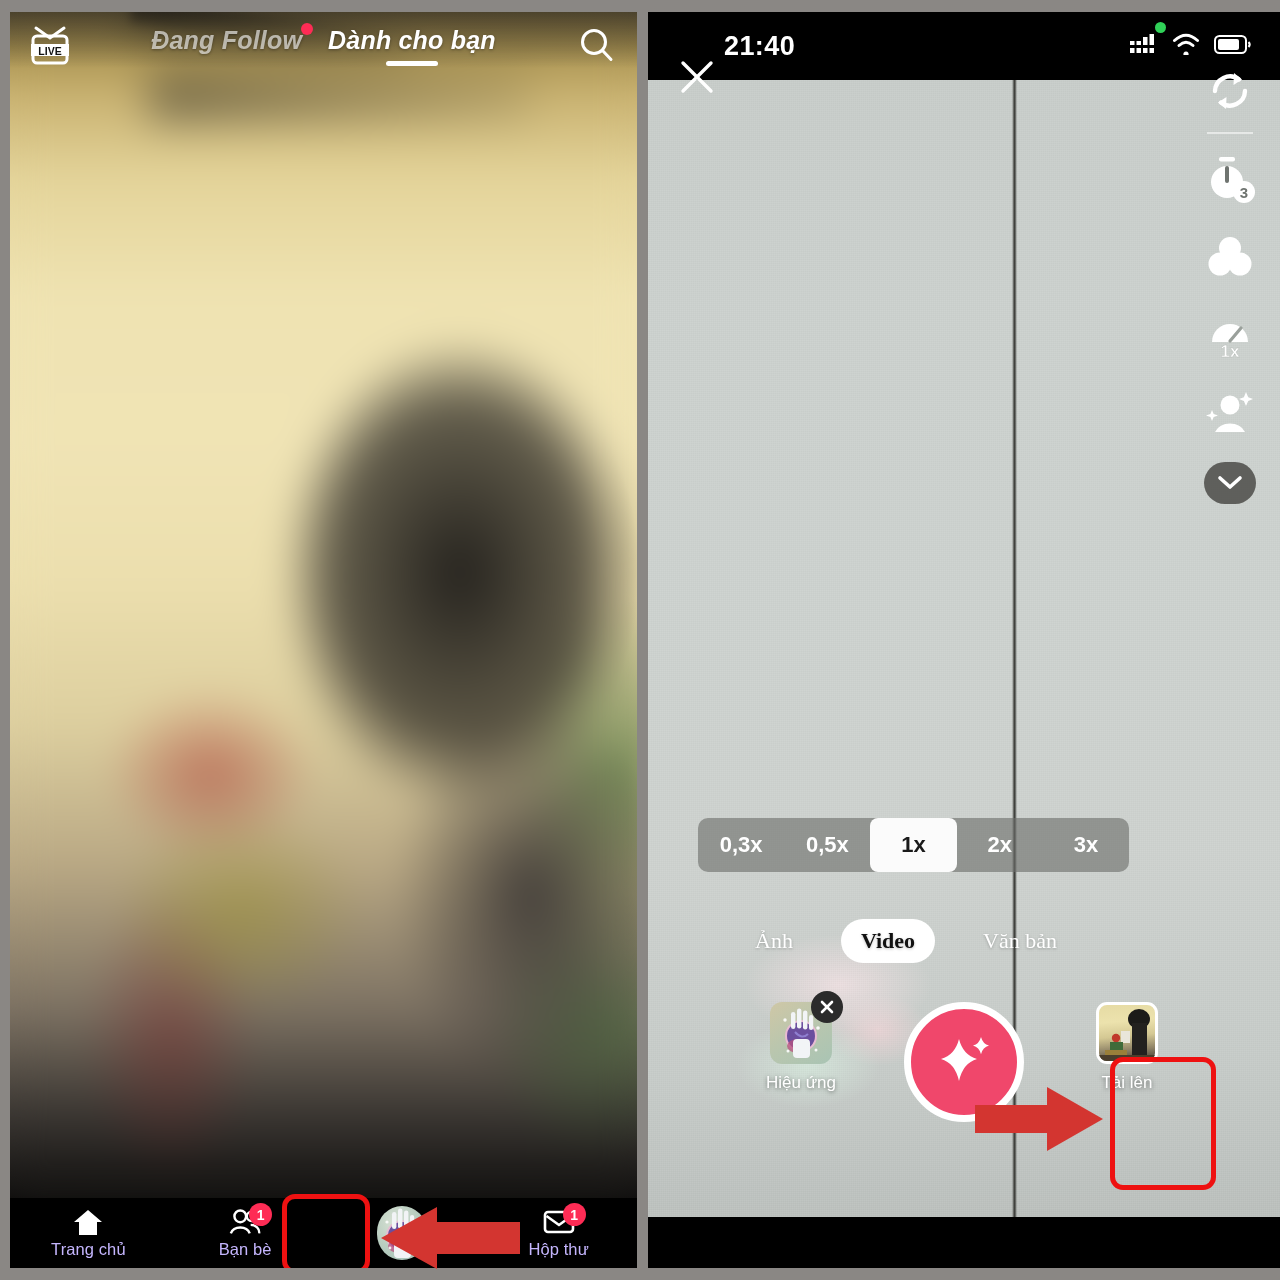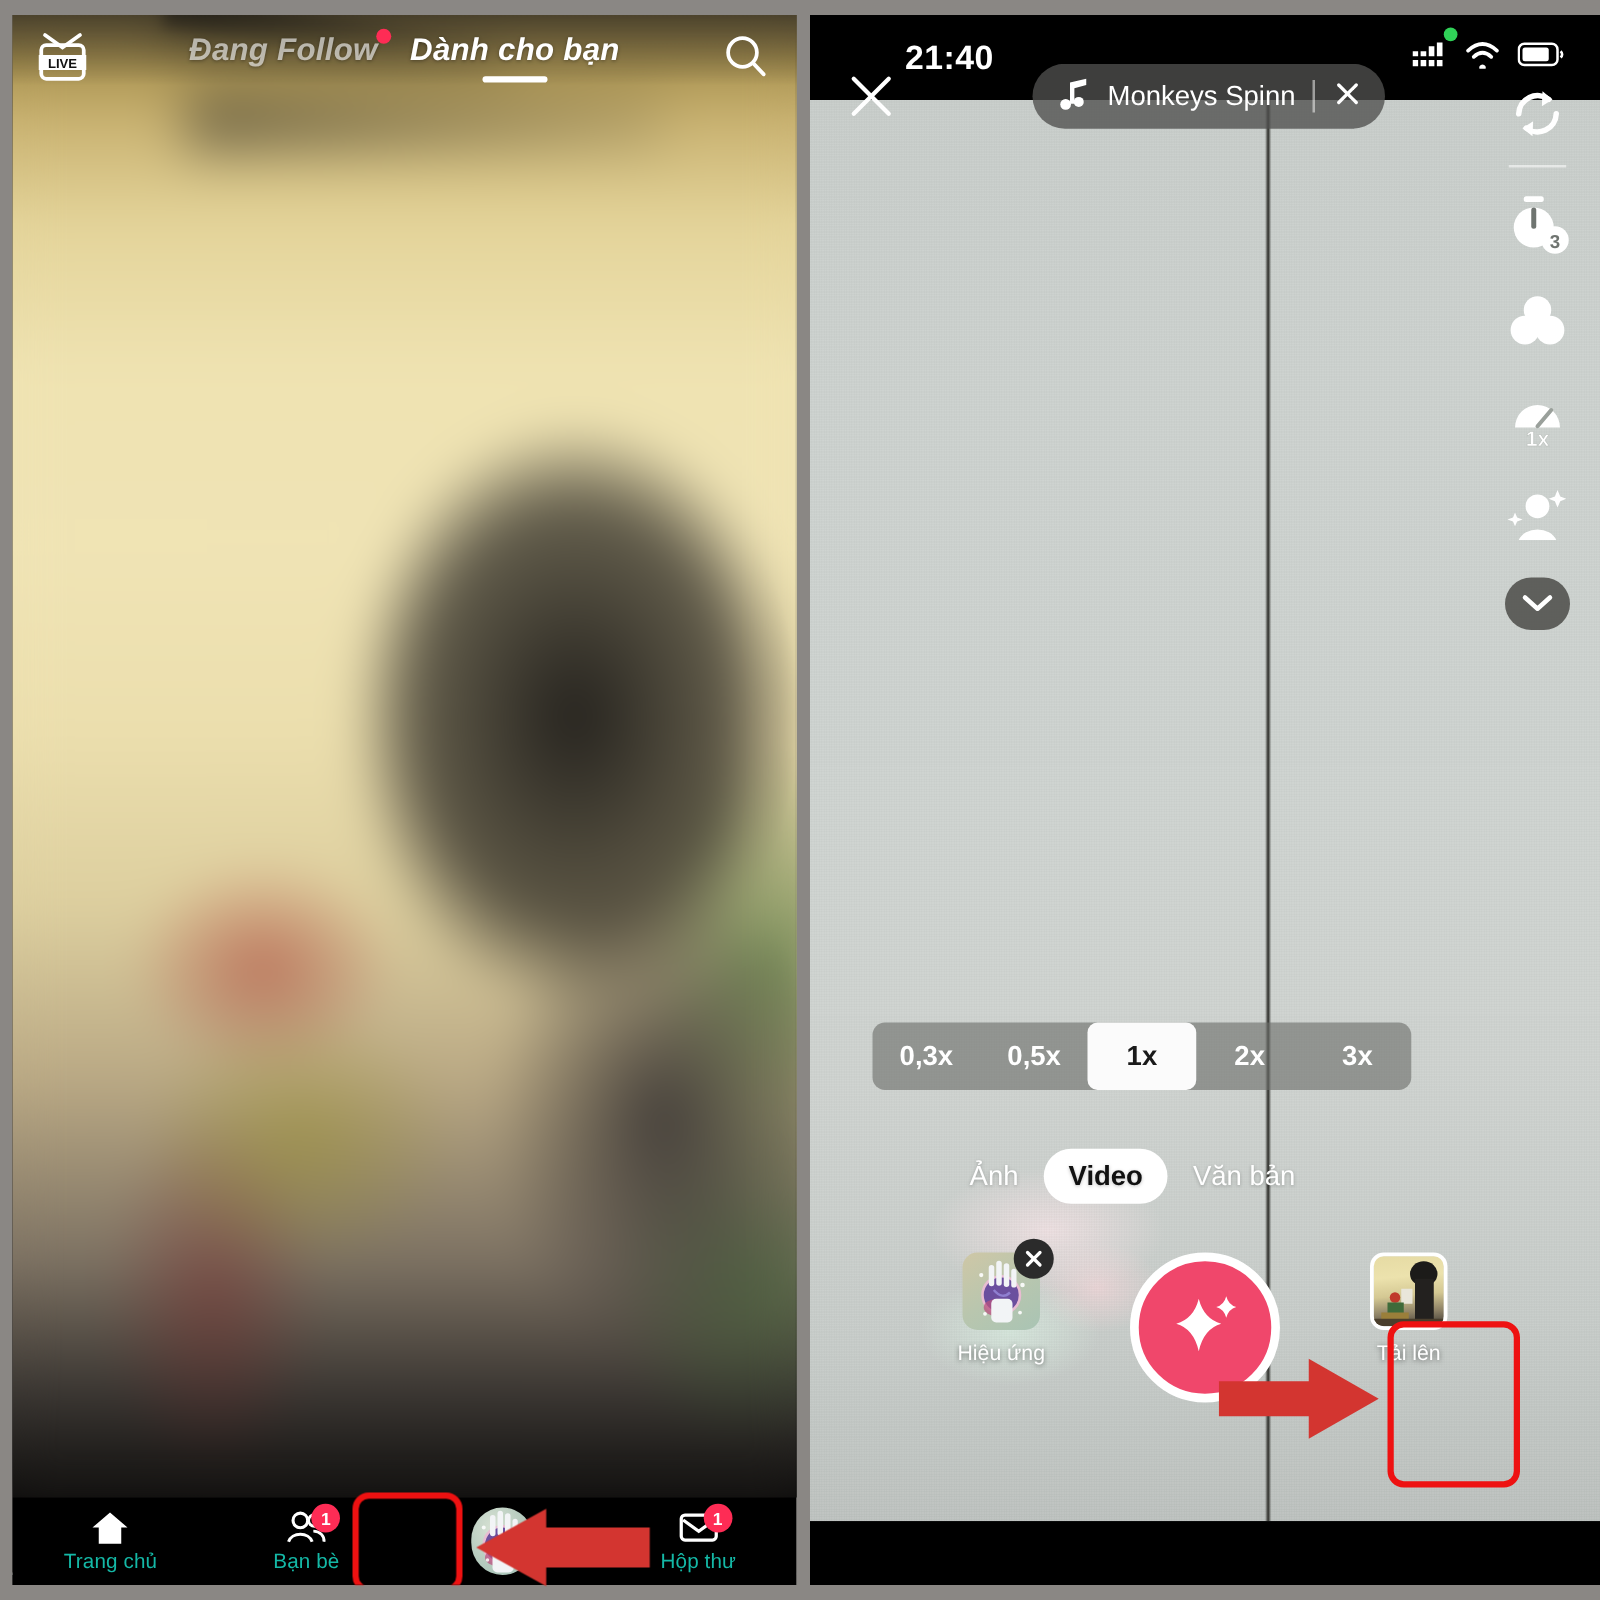--- a/index.html
+++ b/index.html
@@ -90,21 +90,21 @@
 
   .tabbar {
     position: absolute; left: 0; bottom: 0; width: 627px; height: 70px;
     background: #000; display: flex; align-items: center;
   }
   .tabitem {
     flex: 1; display: flex; flex-direction: column; align-items: center;
     justify-content: center; position: relative; gap: 3px; height: 70px;
   }
   .tabitem .ic { width: 34px; height: 30px; display:flex; align-items:center; justify-content:center; position: relative; }
-  .tabitem .lb { font-size: 16.5px; color: #14b8a6; letter-spacing: .1px; }
+  .tabitem .lb { font-size: 16.5px; color: #c4b5fd; letter-spacing: .1px; }
   .badge {
     position: absolute; min-width: 23px; height: 23px; border-radius: 12px;
     background: #fe2c55; color: #fff; font-size: 14px; font-weight: bold;
     display: flex; align-items: center; justify-content: center;
     top: -4px; right: -10px; padding: 0 5px;
   }
   .center-effect {
     width: 58px; height: 58px; border-radius: 10px; position: relative;
     display: flex; align-items: center; justify-content: center;
   }
@@ -175,21 +175,21 @@
   .speedrow {
     position: absolute; left: 50px; top: 806px; width: 431px; height: 54px;
     background: rgba(108,110,107,.62); border-radius: 10px; display: flex;
   }
   .speed { flex: 1; display: flex; align-items: center; justify-content: center;
     color: #fff; font-size: 22px; font-weight: bold; border-radius: 8px; }
   .speed.active { background: #fbfbfb; color: #1a1a1a; }
 
   .moderow {
     position: absolute; left: 0; top: 905px; width: 516px; height: 48px;
-    display: flex; align-items: center; justify-content: center; gap: 0;
+    display: flex; align-items: center; justify-content: center; gap: 28px; font-family: Liberation Serif, serif;
   }
   .mode { color: #fff; font-size: 22px; padding: 9px 20px; border-radius: 22px;
     text-shadow: 0 1px 3px rgba(0,0,0,.25); }
   .mode.active { background: #fff; color: #111; font-weight: bold; }
 
   .capturerow {
     position: absolute; left: 0; top: 990px; width: 632px; height: 135px;
     display: flex; align-items: flex-start; justify-content: center;
   }
   .side-btn { width: 150px; display: flex; flex-direction: column; align-items: center; gap: 9px; }
@@ -386,37 +386,20 @@
     </div>
     <div class="bottom-black"></div>
 
     <div class="cam-close">
       <svg width="46" height="46" viewBox="0 0 46 46">
         <line x1="9" y1="9" x2="37" y2="37" stroke="#fff" stroke-width="3.4" stroke-linecap="round"></line>
         <line x1="37" y1="9" x2="9" y2="37" stroke="#fff" stroke-width="3.4" stroke-linecap="round"></line>
       </svg>
     </div>
 
-    <div class="music-pill">
-      <span>
-        <svg width="26" height="28" viewBox="0 0 26 28">
-          <path d="M10 22 L10 5 L23 2 L23 7 L13.5 9.5 L13.5 22 Z" fill="#fff"></path>
-          <circle cx="6.5" cy="22.5" r="4.3" fill="#fff"></circle>
-          <circle cx="17" cy="20.5" r="4" fill="#fff"></circle>
-        </svg>
-      </span>
-      <span class="mtext">Monkeys Spinn</span>
-      <span class="pill-sep"></span>
-      <span>
-        <svg width="24" height="24" viewBox="0 0 24 24">
-          <line x1="5" y1="5" x2="19" y2="19" stroke="#fff" stroke-width="2.6" stroke-linecap="round"></line>
-          <line x1="19" y1="5" x2="5" y2="19" stroke="#fff" stroke-width="2.6" stroke-linecap="round"></line>
-        </svg>
-      </span>
-    </div>
 
     <div class="toolbar">
 
       <div class="tool">
         <svg width="52" height="52" viewBox="0 0 52 52">
           <path d="M11 26 a15 15 0 0 1 24-11.5" stroke="#fff" stroke-width="4.4" fill="none" stroke-linecap="round"></path>
           <path d="M41 26 a15 15 0 0 1-24 11.5" stroke="#fff" stroke-width="4.4" fill="none" stroke-linecap="round"></path>
           <path d="M30 8 L38 14.5 L29.5 20 Z" fill="#fff"></path>
           <path d="M22 44 L14 37.5 L22.5 32 Z" fill="#fff"></path>
         </svg>

